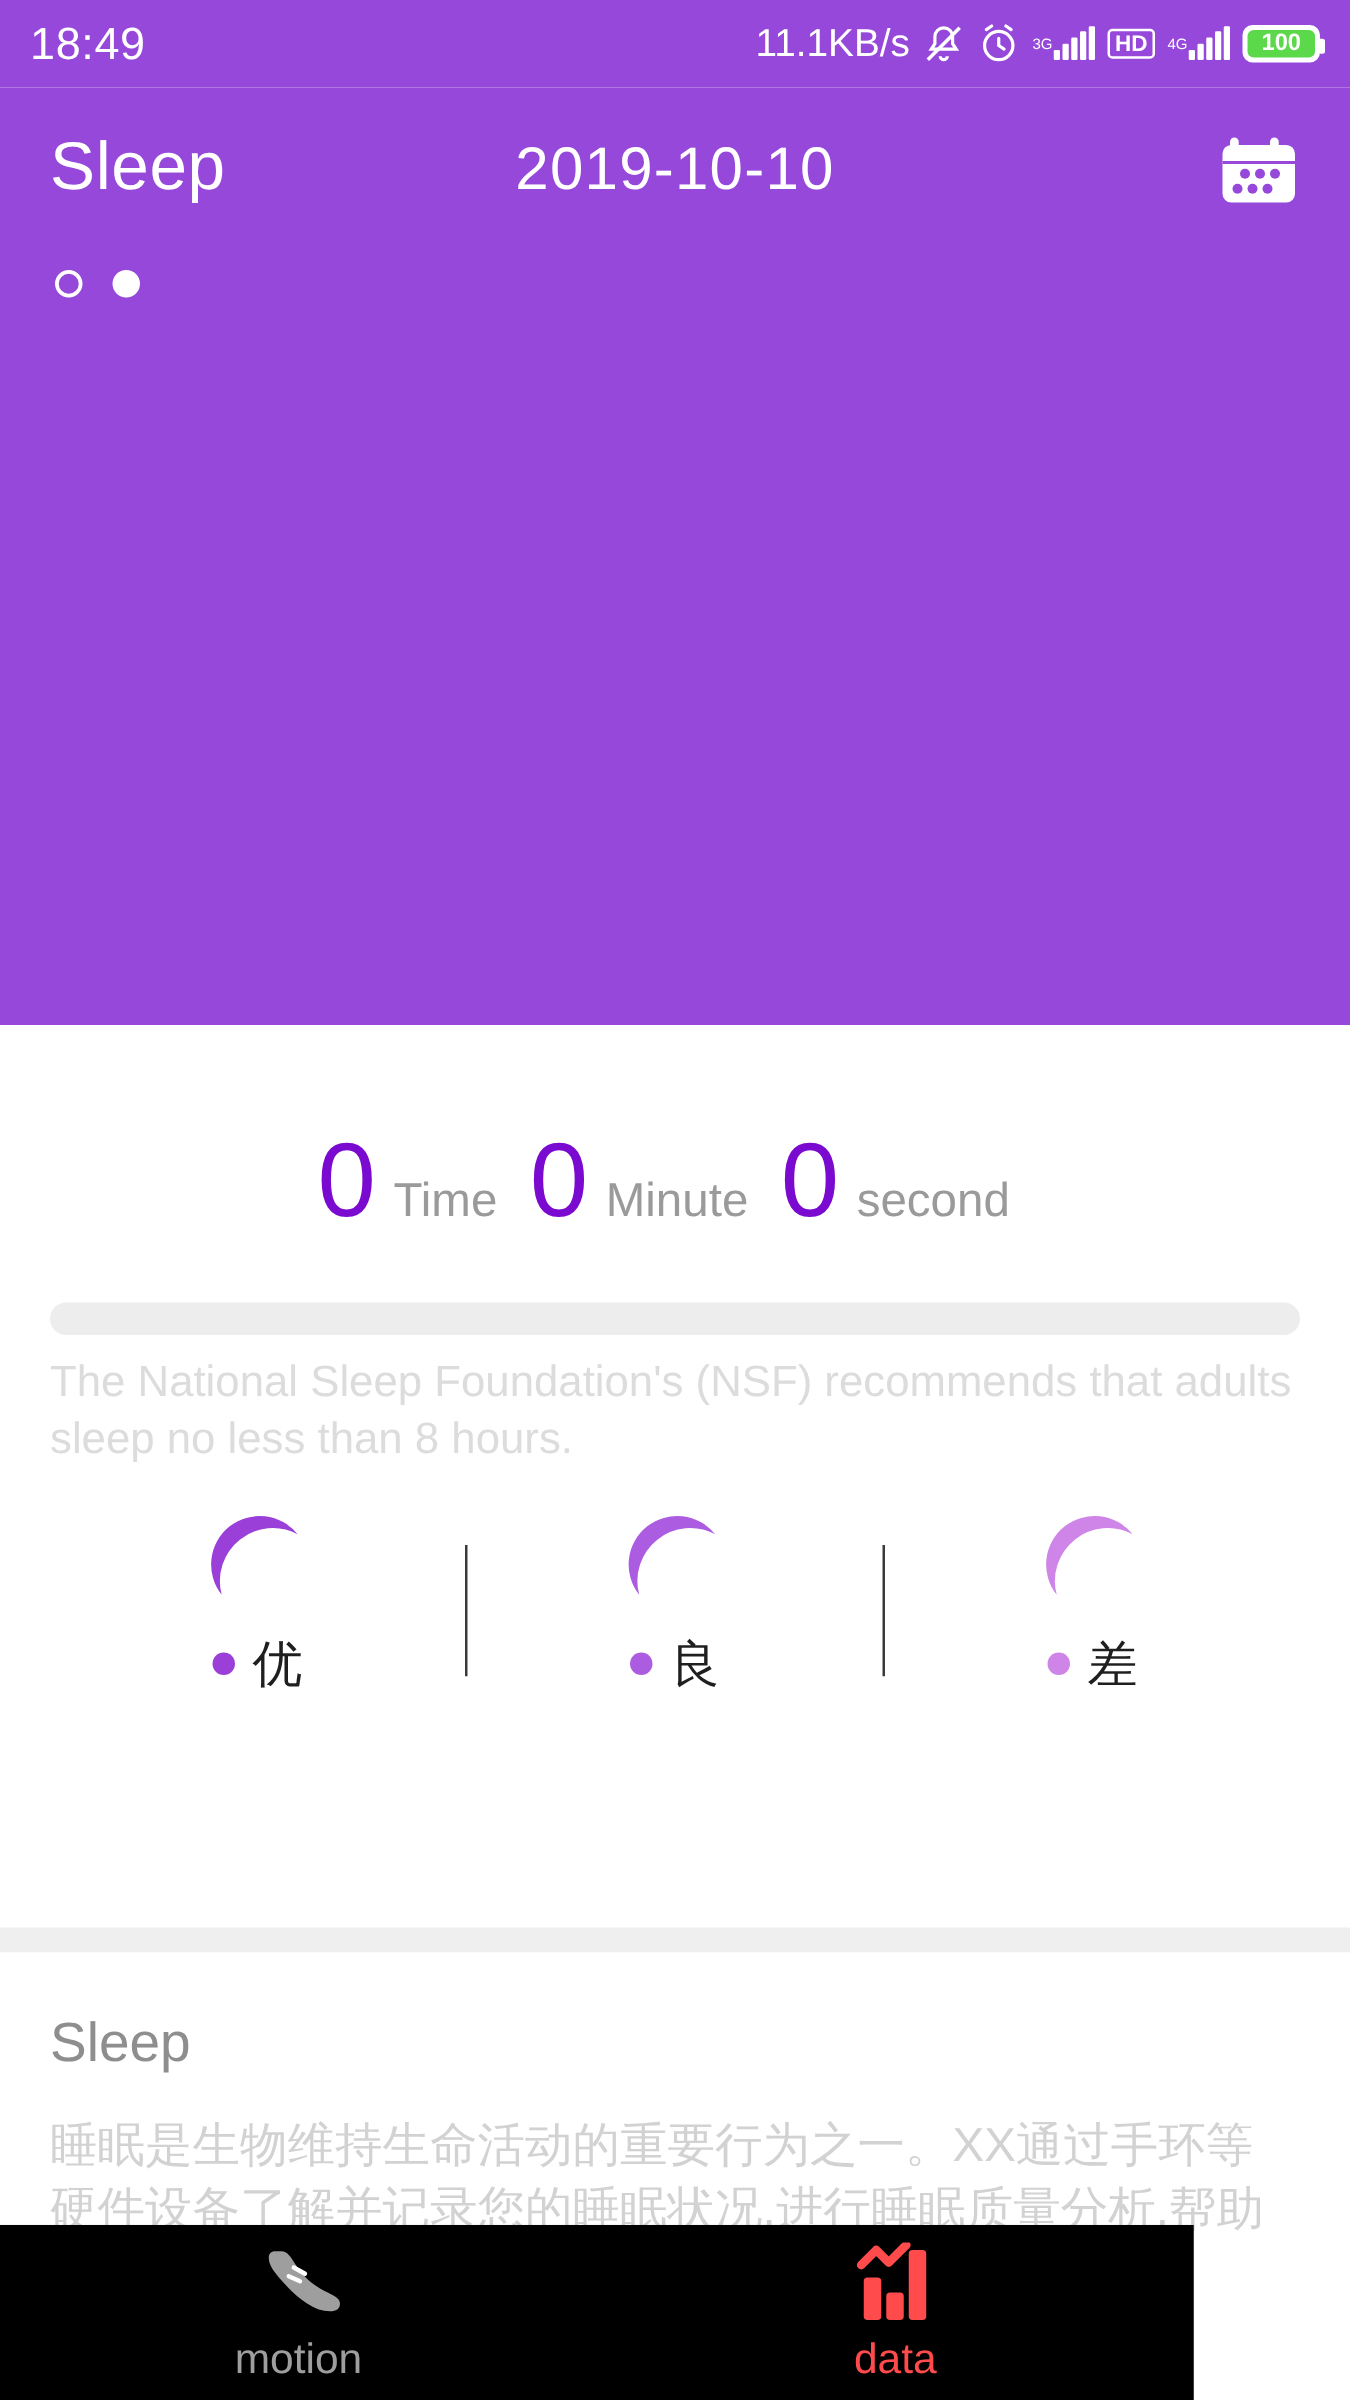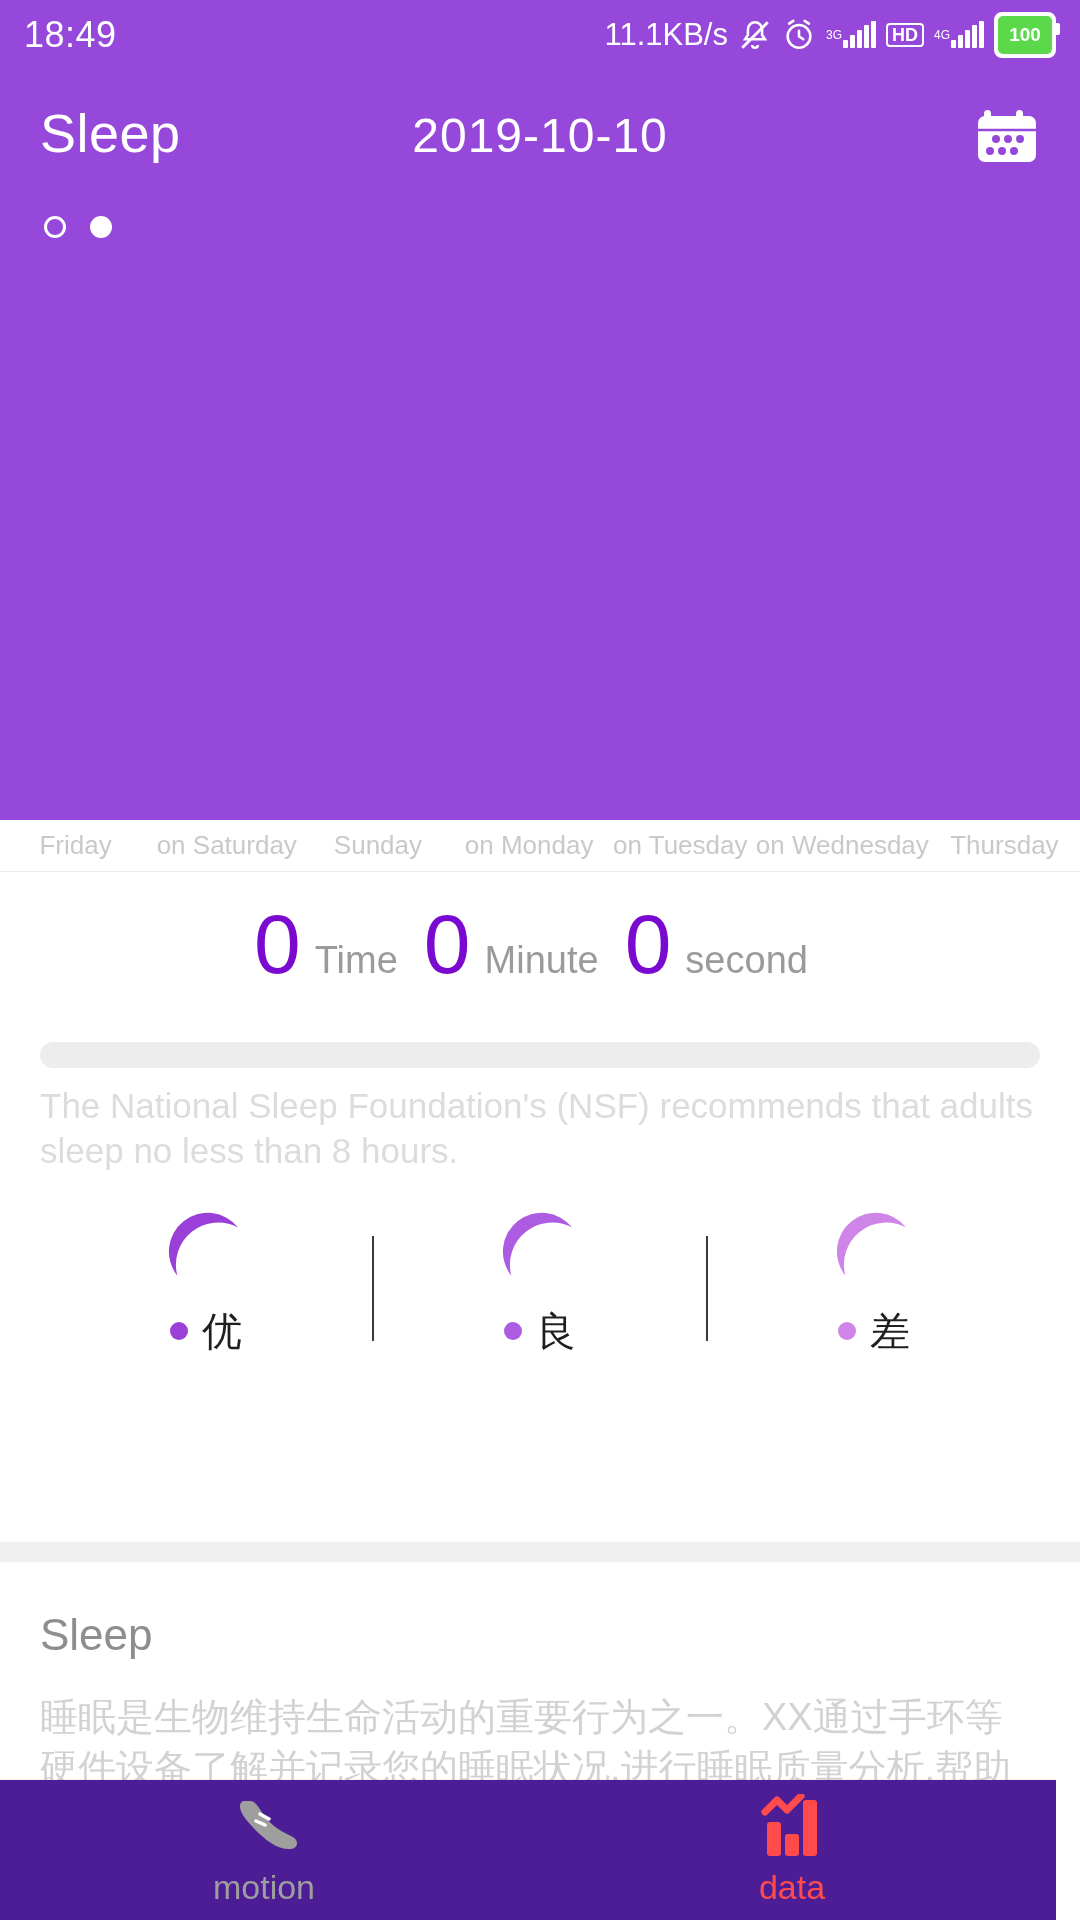--- a/index.html
+++ b/index.html
@@ -29,21 +29,21 @@
   .sig i:nth-child(3){ height:18px; }
   .sig i:nth-child(4){ height:23px; }
   .sig i:nth-child(5){ height:27px; }
   .gtag{ font-size:12px; vertical-align:top; line-height:1; margin-right:1px; }
   .hd-box{
     border:2px solid #fff; border-radius:4px; font-size:18px;
     padding:1px 4px; line-height:1; font-weight:bold;
   }
   .battery{
     display:inline-flex; align-items:center; justify-content:center;
-    width:62px; height:46px; border:2px solid #fff; border-radius:8px;
+    width:62px; height:30px; border:2px solid #fff; border-radius:8px;
     position:relative; background:#fff;
   }
   .battery .fill{
     position:absolute; left:2px; top:2px; bottom:2px; right:2px;
     background:#5CD94A; border-radius:5px;
   }
   .battery span{ position:relative; color:#fff; font-size:19px; font-weight:bold; }
   .battery:after{
     content:""; position:absolute; right:-6px; top:9px; width:4px; height:12px;
     background:#fff; border-radius:0 2px 2px 0;
@@ -137,22 +137,22 @@
   }
   .article h2{
     font-size:44px; font-weight:400; color:#8e8e8e; margin-bottom:32px;
   }
   .article p{
     font-size:38px; line-height:1.35; color:#d2d2d2;
   }
 
   
   .bottomnav{
-    position:absolute; bottom:0; left:0; width:1056px; height:140px;
-    background:#4c1d95; display:flex; align-items:center;
+    position:absolute; bottom:0; left:0; width:955px; height:140px;
+    background:#000000; display:flex; align-items:center;
     box-shadow:0 -1px 0 rgba(0,0,0,0.04);
   }
   .navitem{
     flex:1; display:flex; flex-direction:column; align-items:center;
     justify-content:center; gap:8px;
   }
   .navicon{ height:66px; display:flex; align-items:center; justify-content:center; }
   .navlabel{ font-size:34px; }
 </style>
 </head>
@@ -230,29 +230,20 @@
           <circle cx="38" cy="45" r="4" fill="#9548D9"></circle>
         </svg>
       </div>
     </div>
     <div class="pager">
       <span class="dot hollow"></span>
       <span class="dot solid"></span>
     </div>
   </div>
 
-  <div class="weekstrip">
-    <div class="wd">Friday</div>
-    <div class="wd">on Saturday</div>
-    <div class="wd">Sunday</div>
-    <div class="wd">on Monday</div>
-    <div class="wd">on Tuesday</div>
-    <div class="wd">on Wednesday</div>
-    <div class="wd">Thursday</div>
-  </div>
 
   <div class="card">
 
     <div class="duration">
       <span class="dur-num">0</span>
       <span class="dur-lbl">Time</span>
       <span class="dur-num">0</span>
       <span class="dur-lbl">Minute</span>
       <span class="dur-num">0</span>
       <span class="dur-lbl last">second</span>

